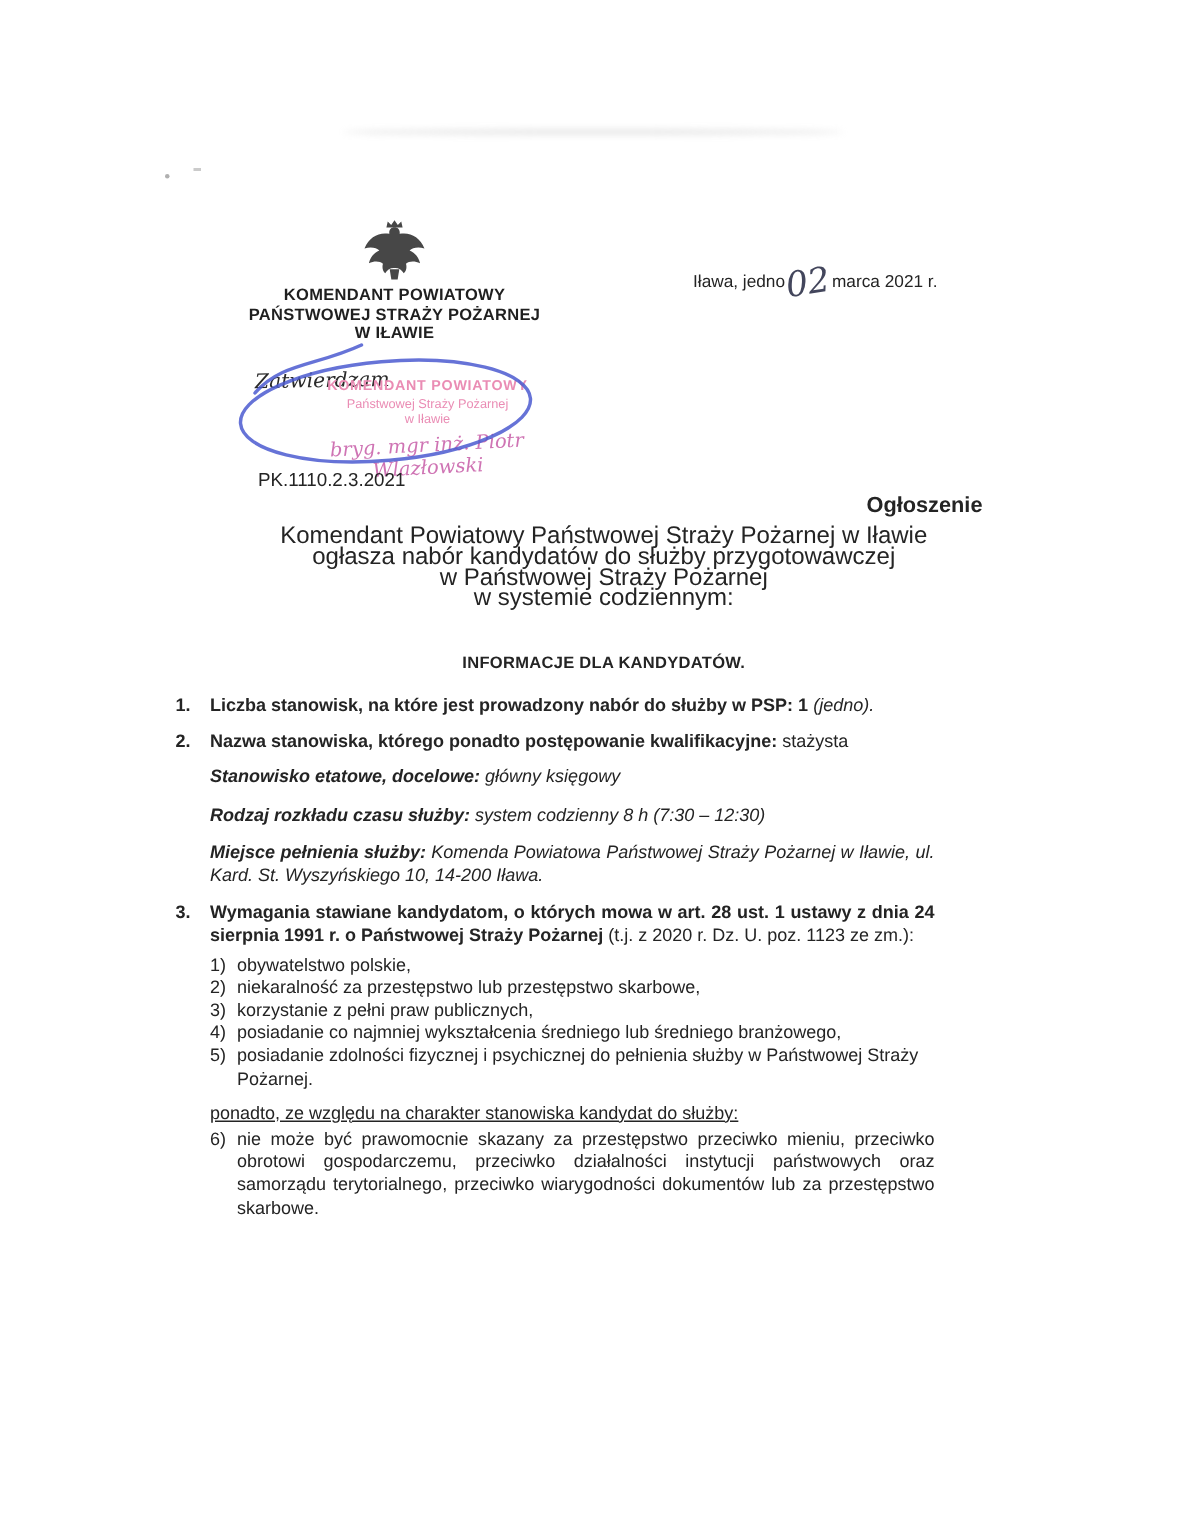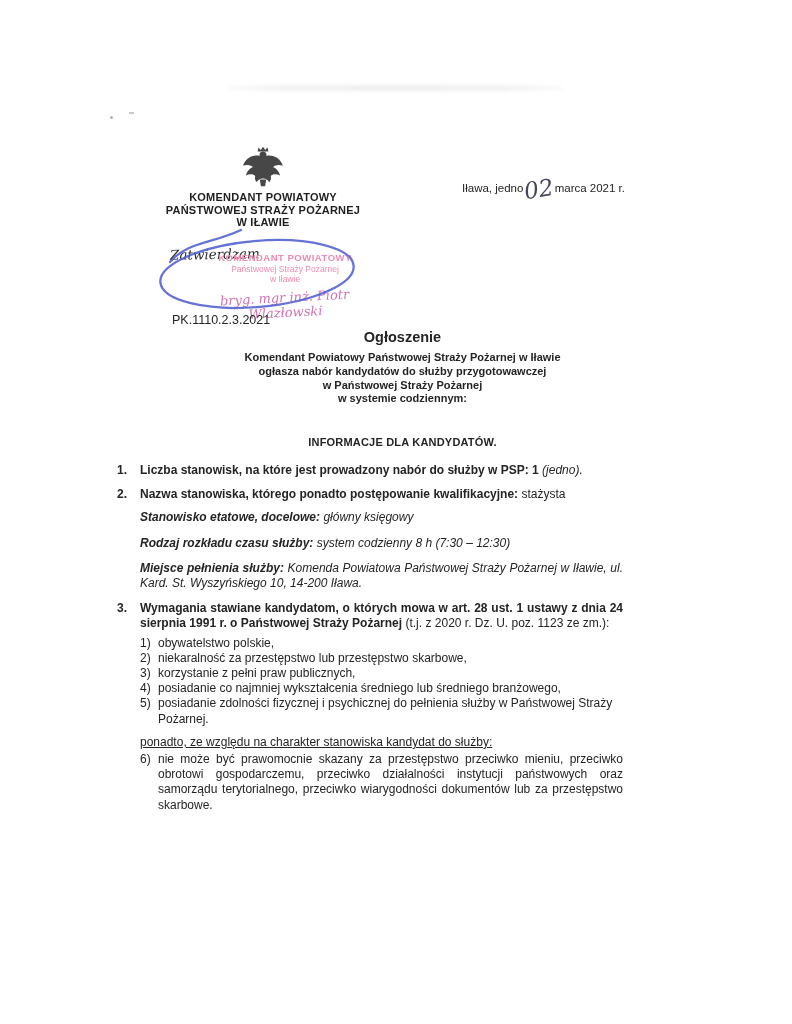--- a/index.html
+++ b/index.html
@@ -31,22 +31,22 @@
   .stamp-l1 { font-size:9.5px; font-weight:bold; letter-spacing:.5px; }
   .stamp-l2 { font-size:8.5px; margin-top:1px; }
   .stamp-l3 { font-size:8.5px; }
   .stamp-sig { margin-top:6px; font-family:"DejaVu Serif",serif; font-style:italic;
     font-size:13px; color:var(--signature-pink,#cf74b4); transform:rotate(-3deg); }
   .pen-oval { position:absolute; left:153px; top:222px; z-index:5; pointer-events:none; }
   .ref { position:absolute; left:172px; top:313px; font-size:12.5px; }
 
   
   .center-block { position:absolute; left:150px; width:505px; text-align:center; }
-  .doc-title { top:329px; font-size:14.5px; font-weight:bold; }
-  .subtitle { top:351px; font-size:11px; font-weight:bold; line-height:13.8px; }
+  .doc-title { top:329px; font-size:14.5px; font-weight:bold;text-align:right; }
+  .subtitle { top:351px; font-size:16px; font-weight:normal; line-height:13.8px; }
   .section-heading { top:436px; font-size:11px; font-weight:bold; letter-spacing:.2px; }
 
   
   .body-block { position:absolute; left:117px; top:463px; width:506px;
     font-size:12px; line-height:15.2px; }
   .item { position:relative; padding-left:23px; }
   .item > .num { position:absolute; left:0; font-weight:bold; }
   .indent1 { margin-left:23px; }
   .req { position:relative; margin-left:23px; padding-left:18px; }
   .req > .num { position:absolute; left:0; }

